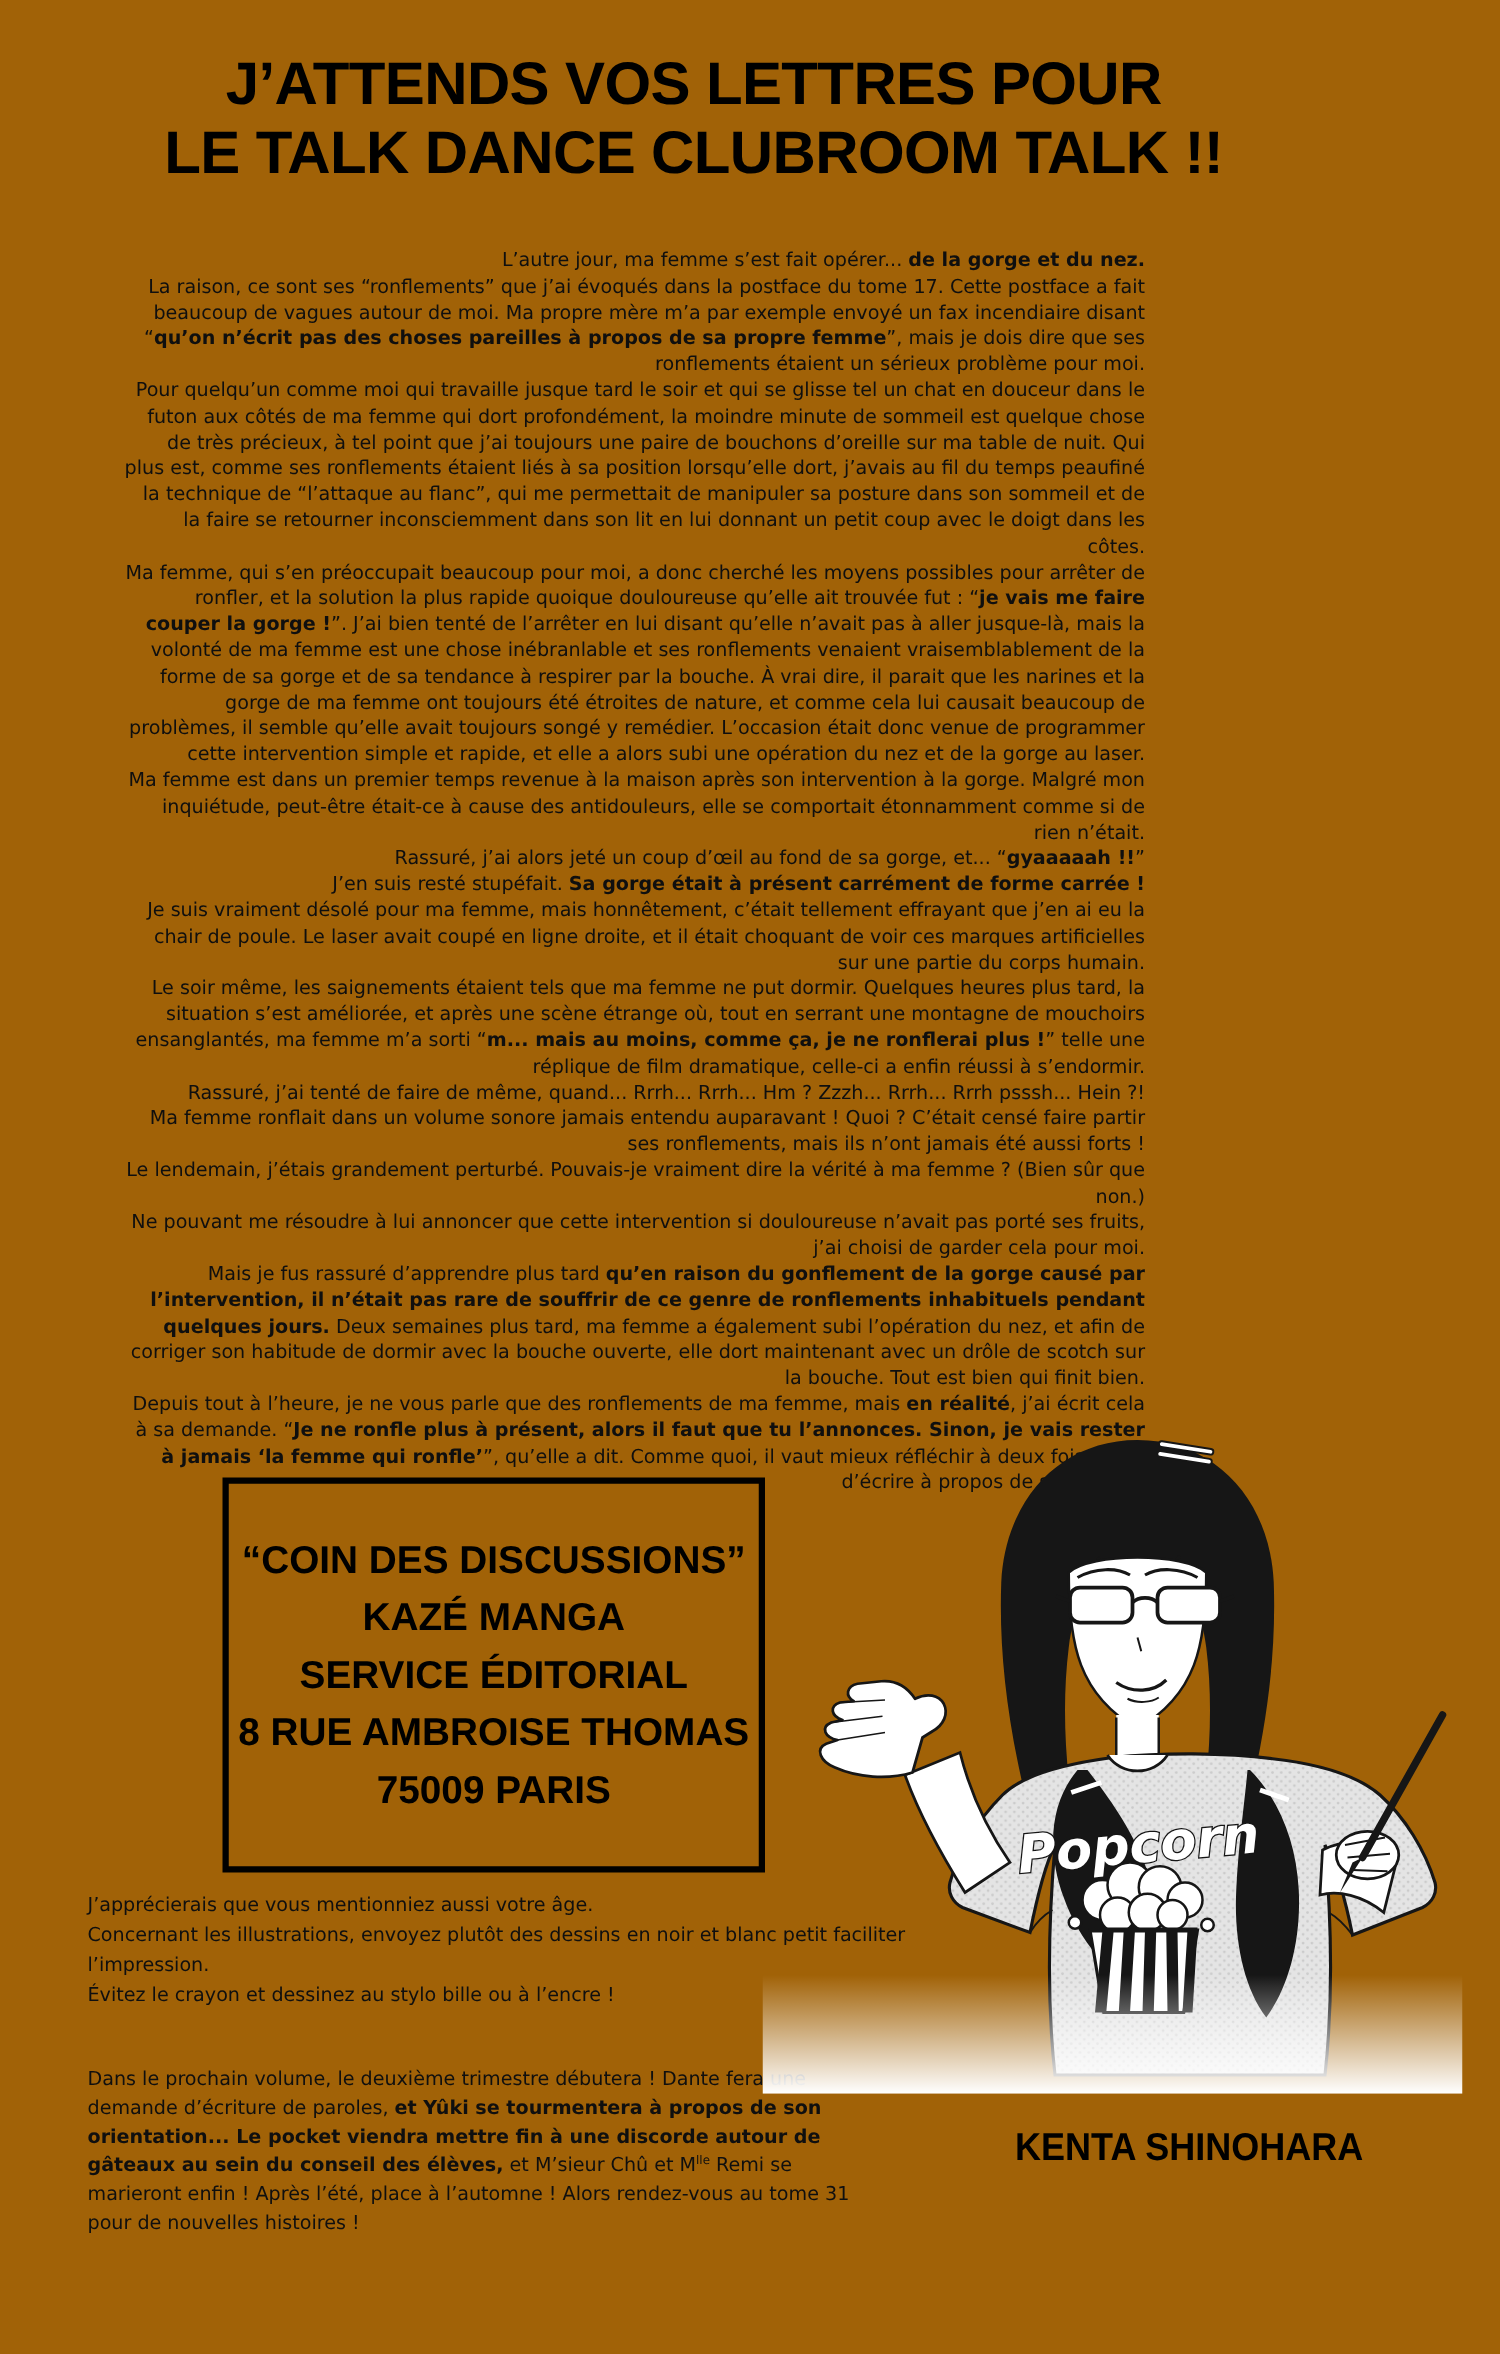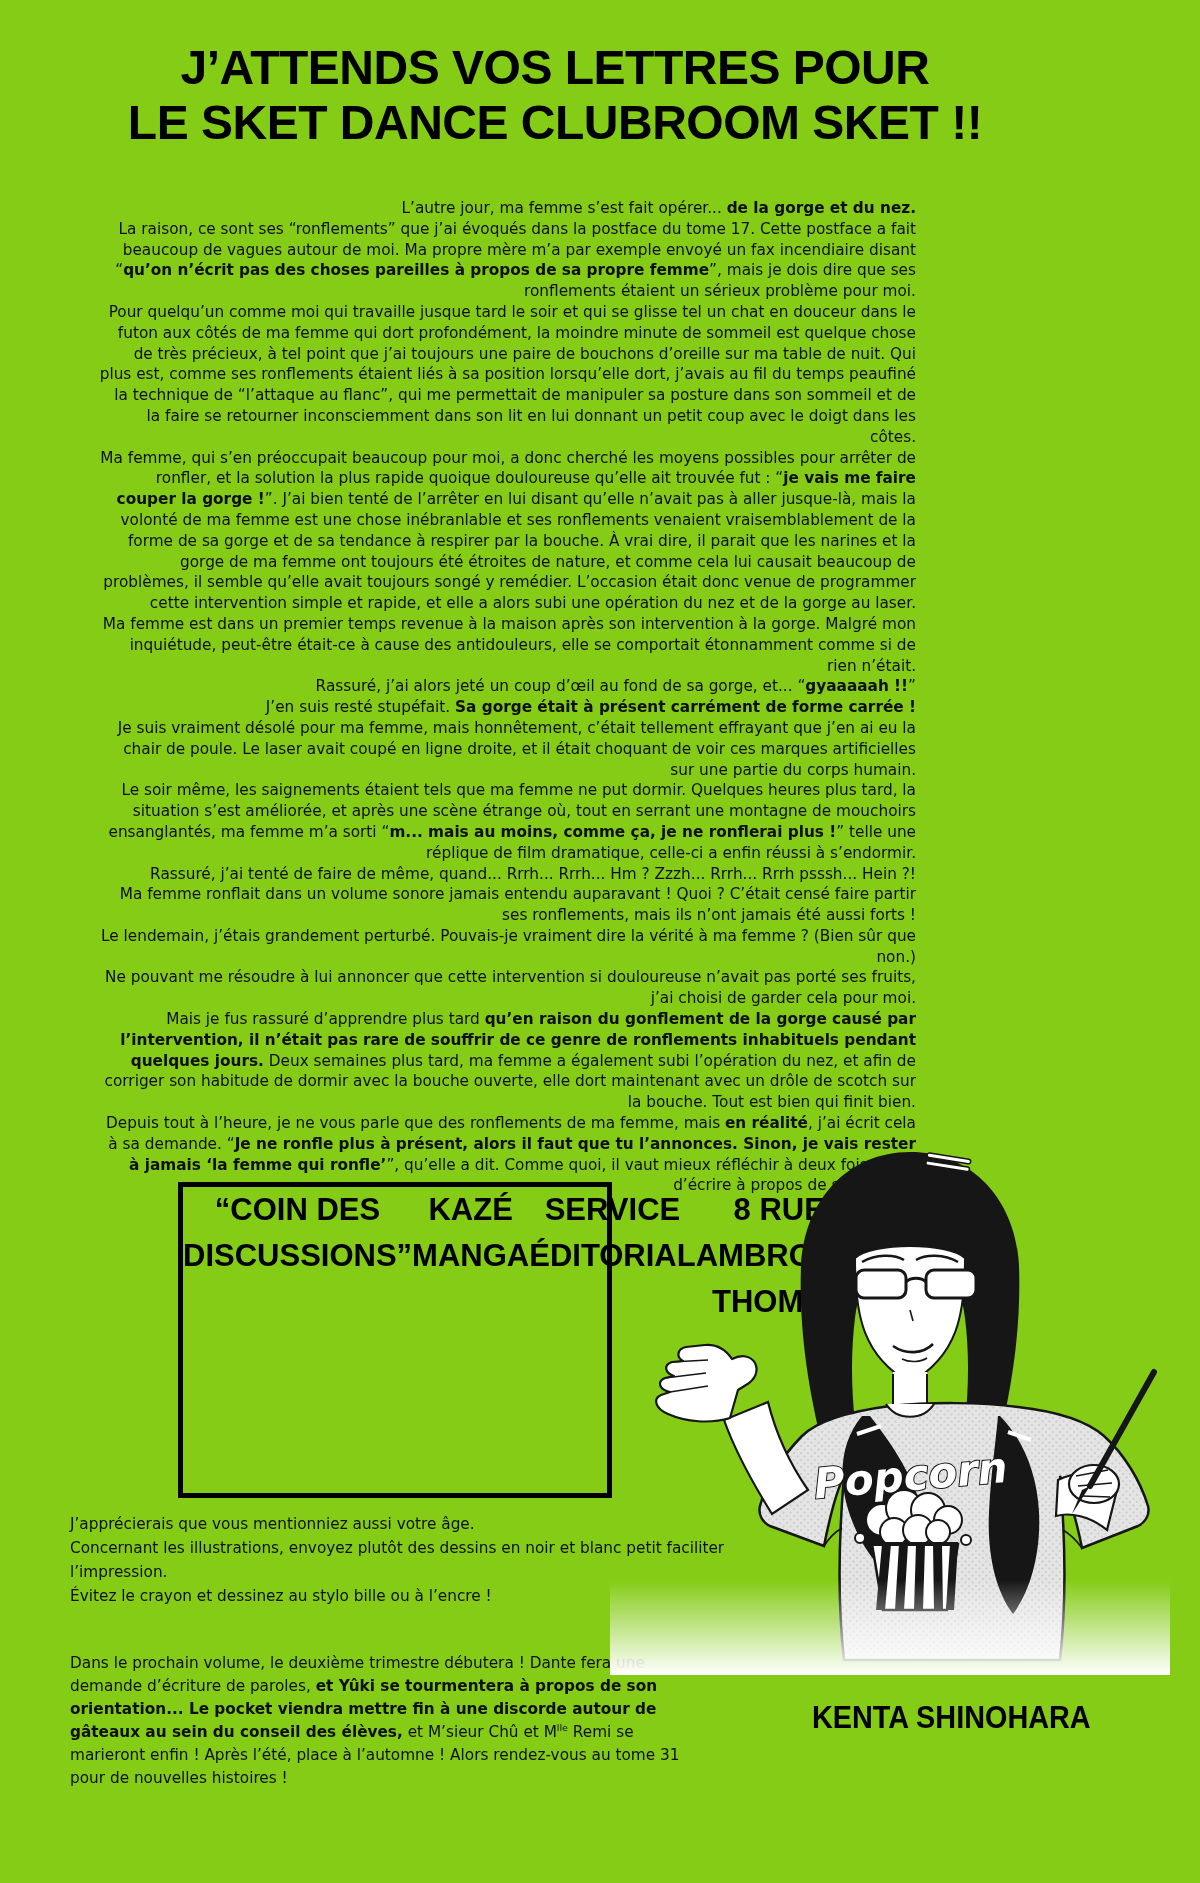--- a/index.html
+++ b/index.html
@@ -1,31 +1,31 @@
 <!DOCTYPE html>
 <html><head>
 <meta charset="utf-8">
 <style>
   html,body{margin:0;padding:0;background:#ffffff;}
-  #page{position:relative;width:1200px;height:1883px;background:#84cc16;overflow:hidden;
+  #page{position:relative;width:1200px;height:1883px;background:#a16207;overflow:hidden;
         font-family:"DejaVu Sans",sans-serif;color:#0f0f0f;}
   .b{font-weight:bold;}
   sup{font-size:62%;vertical-align:super;line-height:0;}
 
   .title{position:absolute;top:40px;left:0;width:1110px;text-align:center;
          font-family:"Liberation Sans",sans-serif;font-weight:bold;color:#000;
          font-size:48px;line-height:55px;letter-spacing:-0.5px;}
   .subtitle{position:absolute;top:158px;left:100px;font-size:27px;color:#000;}
 
   .bodytext{position:absolute;top:198px;left:98px;width:818px;
             font-size:15.3px;line-height:20.8px;color:#0f0f0f;text-align:right;}
   .bodytext p{margin:0;}
 
   .addr-box{position:absolute;left:178px;top:1182px;width:424px;height:306px;
-            border:5px solid #000;display:flex;flex-direction:row;
+            border:5px solid #000;display:flex;flex-direction:column;justify-content:center;
             text-align:center;font-family:"Liberation Sans",sans-serif;font-weight:bold;
             font-size:31px;line-height:46px;color:#000;}
 
   .guidelines{position:absolute;left:70px;top:1512px;width:672px;
               font-size:15.3px;line-height:24px;}
   .guidelines p{margin:0;}
 
   .teaser{position:absolute;left:70px;top:1652px;width:614px;
           font-size:15.3px;line-height:23px;}
 
@@ -35,21 +35,21 @@
 
   .illustration{position:absolute;left:610px;top:1150px;width:560px;height:525px;}
 </style>
 </head>
 <body>
 
 <div id="page">
 
   <div class="title">
     <div>J’ATTENDS VOS LETTRES POUR</div>
-    <div>LE SKET DANCE CLUBROOM SKET !!</div>
+    <div>LE TALK DANCE CLUBROOM TALK !!</div>
   </div>
 
 
   <div class="bodytext">
       <p><span>L’autre jour, ma femme s’est fait opérer... </span><span class="b">de la gorge et du nez.</span></p>
       <p><span>La raison, ce sont ses “ronflements” que j’ai évoqués dans la postface du tome 17. Cette postface a fait beaucoup de vagues autour de moi. Ma propre mère m’a par exemple envoyé un fax incendiaire disant “</span><span class="b">qu’on n’écrit pas des choses pareilles à propos de sa propre femme</span><span>”, mais je dois dire que ses ronflements étaient un sérieux problème pour moi.</span></p>
       <p><span>Pour quelqu’un comme moi qui travaille jusque tard le soir et qui se glisse tel un chat en douceur dans le futon aux côtés de ma femme qui dort profondément, la moindre minute de sommeil est quelque chose de très précieux, à tel point que j’ai toujours une paire de bouchons d’oreille sur ma table de nuit. Qui plus est, comme ses ronflements étaient liés à sa position lorsqu’elle dort, j’avais au fil du temps peaufiné la technique de “l’attaque au flanc”, qui me permettait de manipuler sa posture dans son sommeil et de la faire se retourner inconsciemment dans son lit en lui donnant un petit coup avec le doigt dans les côtes.</span></p>
       <p><span>Ma femme, qui s’en préoccupait beaucoup pour moi, a donc cherché les moyens possibles pour arrêter de ronfler, et la solution la plus rapide quoique douloureuse qu’elle ait trouvée fut : “</span><span class="b">je vais me faire couper la gorge !</span><span>”. J’ai bien tenté de l’arrêter en lui disant qu’elle n’avait pas à aller jusque-là, mais la volonté de ma femme est une chose inébranlable et ses ronflements venaient vraisemblablement de la forme de sa gorge et de sa tendance à respirer par la bouche. À vrai dire, il parait que les narines et la gorge de ma femme ont toujours été étroites de nature, et comme cela lui causait beaucoup de problèmes, il semble qu’elle avait toujours songé y remédier. L’occasion était donc venue de programmer cette intervention simple et rapide, et elle a alors subi une opération du nez et de la gorge au laser.</span></p>
       <p><span>Ma femme est dans un premier temps revenue à la maison après son intervention à la gorge. Malgré mon inquiétude, peut-être était-ce à cause des antidouleurs, elle se comportait étonnamment comme si de rien n’était.</span></p>
       <p><span>Rassuré, j’ai alors jeté un coup d’œil au fond de sa gorge, et... “</span><span class="b">gyaaaaah !!</span><span>”</span></p>

